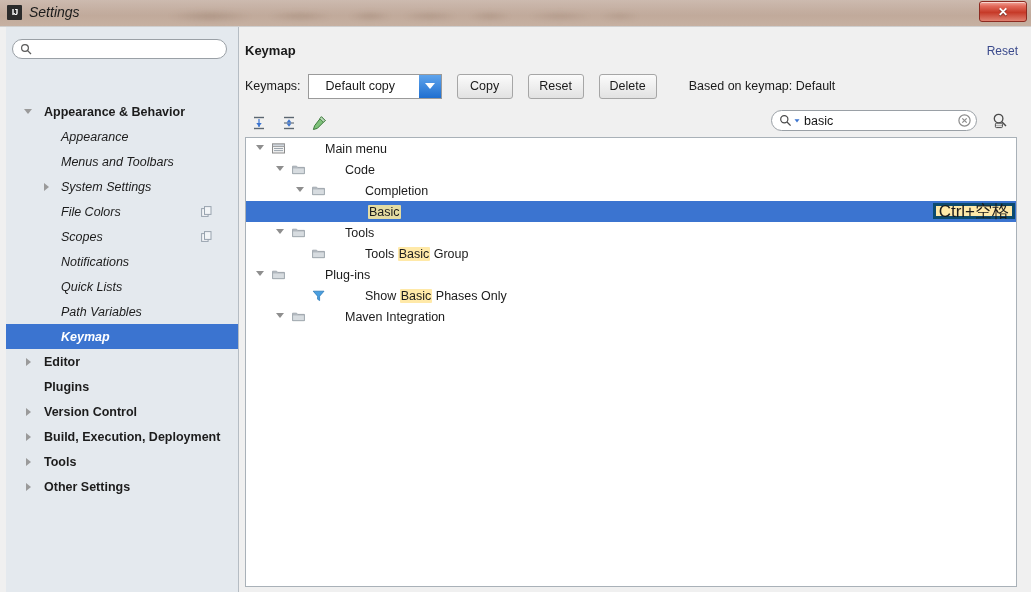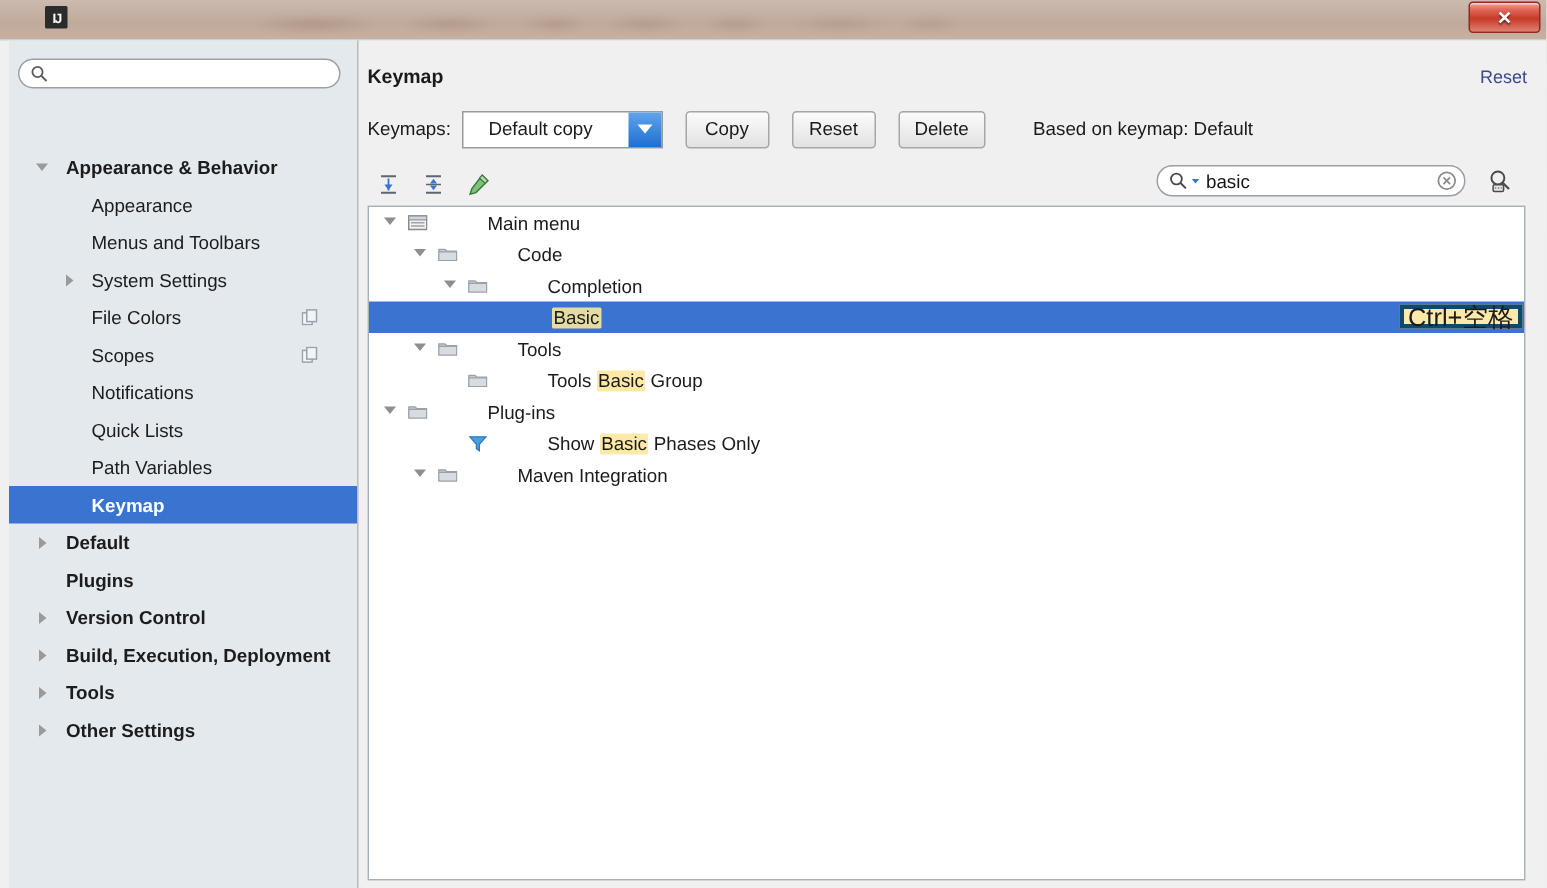--- a/index.html
+++ b/index.html
@@ -33,33 +33,33 @@
     filter: blur(2px);
   }
 
   
   #titlebar {
     position: absolute; left: 0; top: 0; width: 1031px; height: 26px;
     background: linear-gradient(180deg, rgba(255,255,255,.28), rgba(255,255,255,0) 60%);
   }
   .title-left {
     position: absolute; left: 7px; top: 4px;
-    display: flex; align-items: center; gap: 7px; flex-direction: column;
+    display: flex; align-items: center; gap: 7px;
   }
   .app-icon {
     width: 15px; height: 15px;
     background: #2b2b2b;
     color: #fff;
     font-size: 9px; font-weight: bold;
     display: flex; align-items: center; justify-content: center;
     letter-spacing: -1px;
     border-radius: 1px;
   }
   .title-text {
-    font-size: 17px; color: #1b1b1b;
+    font-size: 14px; color: #1b1b1b; font-style: italic;
   }
   #close-btn {
     position: absolute; right: 4px; top: 1px;
     width: 48px; height: 21px;
     border: 1px solid #8d2b21;
     border-radius: 3px;
     background: linear-gradient(180deg, #f1a79b 0%, #e2695a 22%, #c63a28 55%, #e08070 100%);
     box-shadow: inset 0 1px 0 rgba(255,255,255,.55);
     display: flex; align-items: center; justify-content: center;
     color: #fff; font-size: 12px; font-weight: bold;
@@ -122,21 +122,21 @@
     border-bottom: 4px solid transparent;
   }
   .s-row.open > .s-arrow {
     left: 18px; top: 10px;
     border-left: 4.5px solid transparent;
     border-right: 4.5px solid transparent;
     border-top: 5px solid #9a9a9a;
   }
   .s-label { font-size: 12.5px; color: #1c1c1c; }
   .s-row.group .s-label { font-weight: bold; padding-left: 20px; }
-  .s-row.child .s-label { padding-left: 37px; }
+  .s-row.child .s-label { padding-left: 37px; font-style: italic; }
   .s-row.child .s-arrow { left: 22px; }
   .s-row.selected {
     background: #3b74d0;
   }
   .s-row.selected .s-label { color: #ffffff; font-weight: bold; }
   .copy-badge {
     position: absolute; right: 26px; top: 7px;
     width: 11px; height: 11px; opacity: .55;
   }
 
@@ -353,21 +353,21 @@
           <span class="s-label" style="padding-left: 37px;">Quick Lists</span>
         </div>
         <div class="s-row child">
           <span class="s-label" style="padding-left: 37px;">Path Variables</span>
         </div>
         <div class="s-row child selected">
           <span class="s-label" style="padding-left: 37px; font-weight: bold;">Keymap</span>
         </div>
         <div class="s-row group">
           <span class="s-arrow"></span>
-          <span class="s-label" style="font-weight: bold;">Default</span>
+          <span class="s-label" style="font-weight: bold;">Editor</span>
         </div>
         <div class="s-row group">
           <span class="s-label" style="font-weight: bold;">Plugins</span>
         </div>
         <div class="s-row group">
           <span class="s-arrow"></span>
           <span class="s-label" style="font-weight: bold;">Version Control</span>
         </div>
         <div class="s-row group">
           <span class="s-arrow"></span>

